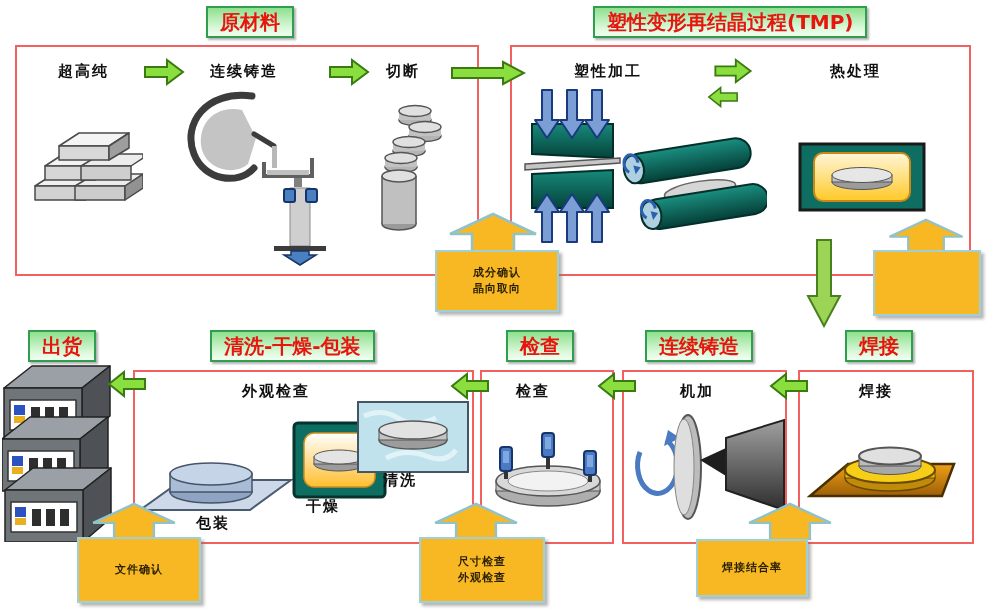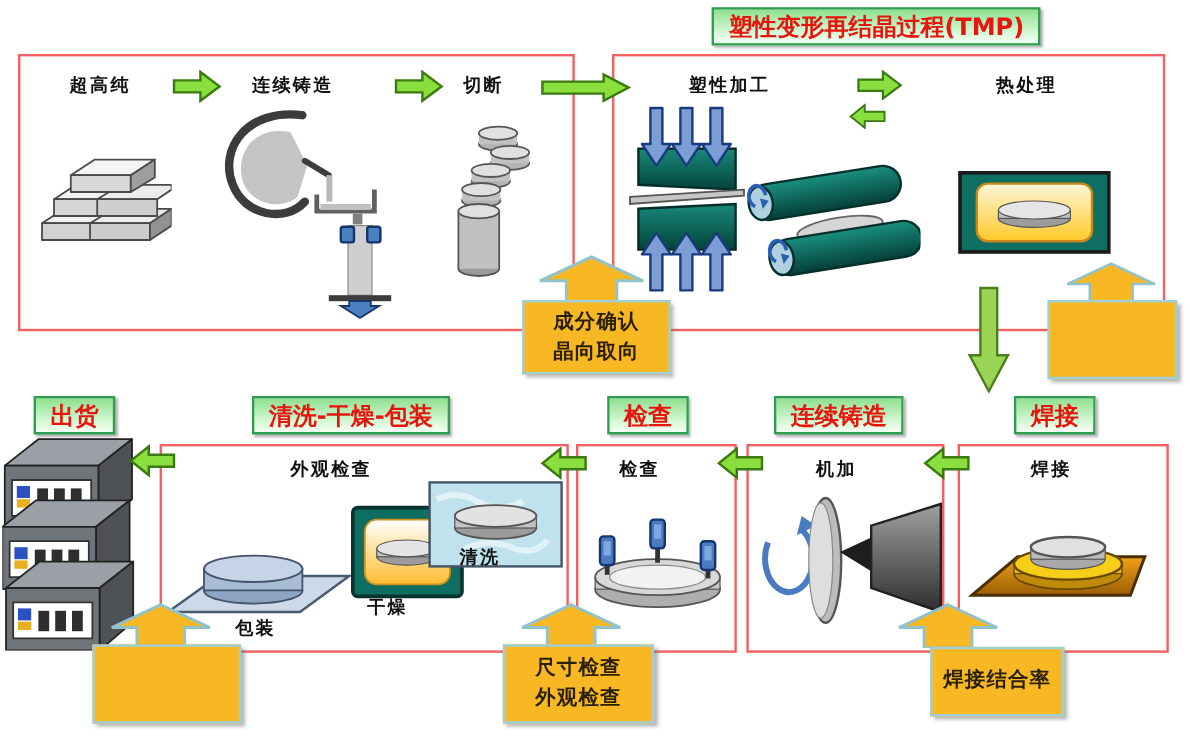--- a/index.html
+++ b/index.html
@@ -9,55 +9,56 @@
   .rbox{position:absolute;border:2px solid #f26060;z-index:1;background:transparent;}
   
   .tbox{position:absolute;z-index:4;background:linear-gradient(180deg,#8fe08f 0%,#d8f8d8 70%,#f2fff2 100%);
         border:2px solid #2f9e4f;color:#e8150f;font-weight:bold;font-size:20px;line-height:1.1;
         padding:3px 12px;box-shadow:2px 2px 2px rgba(0,0,0,.3);white-space:nowrap;}
   
   .slabel{position:absolute;z-index:3;color:#101010;font-weight:bold;font-size:15px;
           letter-spacing:2px;white-space:nowrap;}
   
   .ybox{position:absolute;z-index:6;background:#f7b824;border:2px solid #9fd0d8;color:#2a1f00;
-        font-weight:bold;font-size:17px;text-align:center;display:flex;flex-direction:column;
+        font-weight:bold;font-size:11px;text-align:center;display:flex;flex-direction:column;
         justify-content:center;line-height:1.5;box-shadow:3px 3px 3px rgba(120,120,120,.55);
         letter-spacing:1px;white-space:nowrap;}
   .arrow{position:absolute;z-index:5;}
   .art{position:absolute;z-index:2;}
   svg{display:block;}
 </style>
 </head>
 <body>
 
 <div class="canvas">
 
   <div class="rbox" style="left:15px;top:45px;width:460px;height:227px"></div>
   <div class="rbox" style="left:510px;top:45px;width:457px;height:227px"></div>
   <div class="rbox" style="left:133px;top:370px;width:337px;height:170px"></div>
   <div class="rbox" style="left:480px;top:370px;width:130px;height:170px"></div>
   <div class="rbox" style="left:622px;top:370px;width:161px;height:170px"></div>
   <div class="rbox" style="left:798px;top:370px;width:172px;height:170px"></div>
 
+  <div class="tbox" style="left:206px;top:6px">原材料</div>
   <div class="tbox" style="left:593px;top:6px">塑性变形再结晶过程(TMP)</div>
   <div class="tbox" style="left:28px;top:330px">出货</div>
   <div class="tbox" style="left:210px;top:330px">清洗-干燥-包装</div>
   <div class="tbox" style="left:506px;top:330px">检查</div>
   <div class="tbox" style="left:645px;top:330px">连续铸造</div>
   <div class="tbox" style="left:845px;top:330px">焊接</div>
 
   <div class="slabel" style="left:58px;top:62px">超高纯</div>
   <div class="slabel" style="left:210px;top:62px">连续铸造</div>
   <div class="slabel" style="left:386px;top:62px">切断</div>
   <div class="slabel" style="left:574px;top:62px">塑性加工</div>
   <div class="slabel" style="left:830px;top:62px">热处理</div>
   <div class="slabel" style="left:242px;top:382px">外观检查</div>
   <div class="slabel" style="left:196px;top:514px">包装</div>
   <div class="slabel" style="left:306px;top:497px">干燥</div>
-  <div class="slabel" style="left:383px;top:455px">清洗</div>
+  <div class="slabel" style="left:383px;top:471px">清洗</div>
   <div class="slabel" style="left:516px;top:382px">检查</div>
   <div class="slabel" style="left:680px;top:382px">机加</div>
   <div class="slabel" style="left:859px;top:382px">焊接</div>
 
   <div class="arrow" style="left:143px;top:58px">
     <svg width="42" height="28" viewBox="0 0 42 28">
         <polygon points="2,9 24,9 24,2 40,14 24,26 24,19 2,19" fill="#8ade3e" stroke="#3a7a10" stroke-width="2"></polygon>
       </svg>
     </div>
   <div class="arrow" style="left:328px;top:58px">
@@ -132,26 +133,27 @@
       </svg>
     </div>
 
   <div class="ybox" style="left:435px;top:250px;width:120px;height:58px">
     <div>成分确认</div>
     <div>晶向取向</div>
   </div>
   <div class="ybox" style="left:873px;top:250px;width:104px;height:62px">
   </div>
   <div class="ybox" style="left:77px;top:537px;width:120px;height:62px">
+    <div>文件确认</div>
   </div>
   <div class="ybox" style="left:419px;top:537px;width:122px;height:62px">
     <div>尺寸检查</div>
     <div>外观检查</div>
   </div>
-  <div class="ybox" style="left:775px;top:539px;width:108px;height:54px">
+  <div class="ybox" style="left:696px;top:539px;width:108px;height:54px">
     <div>焊接结合率</div>
   </div>
 
   <div class="art" style="left:33px;top:108px">
     <svg width="110" height="95" viewBox="0 0 110 95">
       <g stroke="#4a4a4a" stroke-width="1.5" stroke-linejoin="round">
         <polygon points="2,78 52,78 72,65 22,65" fill="#f0f0f0"></polygon>
           <rect x="2" y="78" width="50" height="14" fill="#d2d2d2"></rect>
           <polygon points="52,78 72,65 72,80 52,92" fill="#969696"></polygon>
         <polygon points="42,78 92,78 110,66 62,66" fill="#ececec"></polygon>

